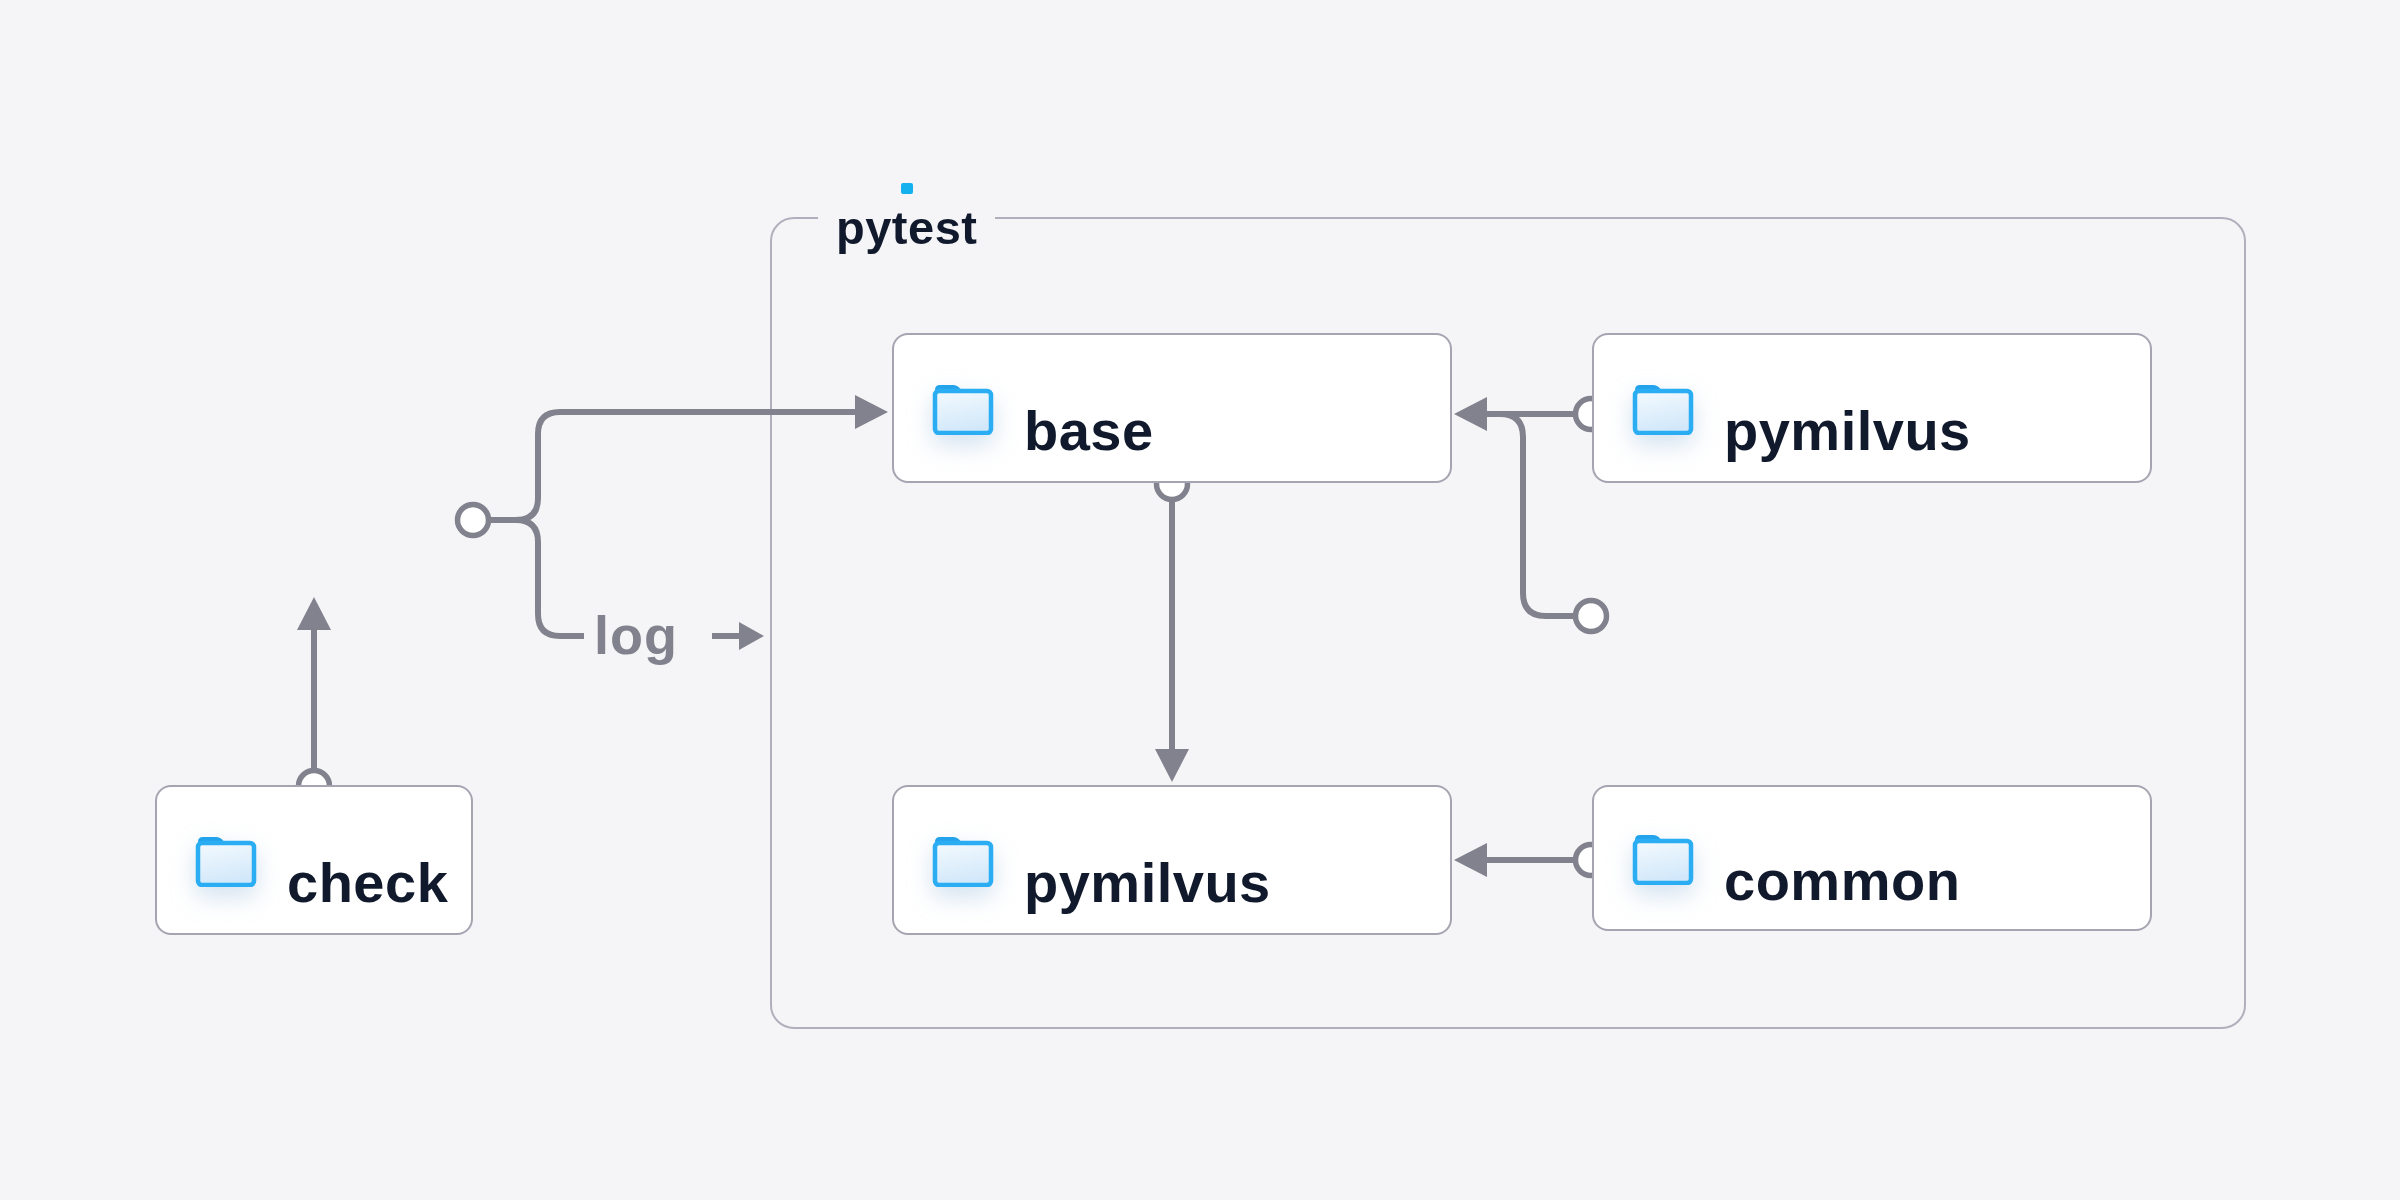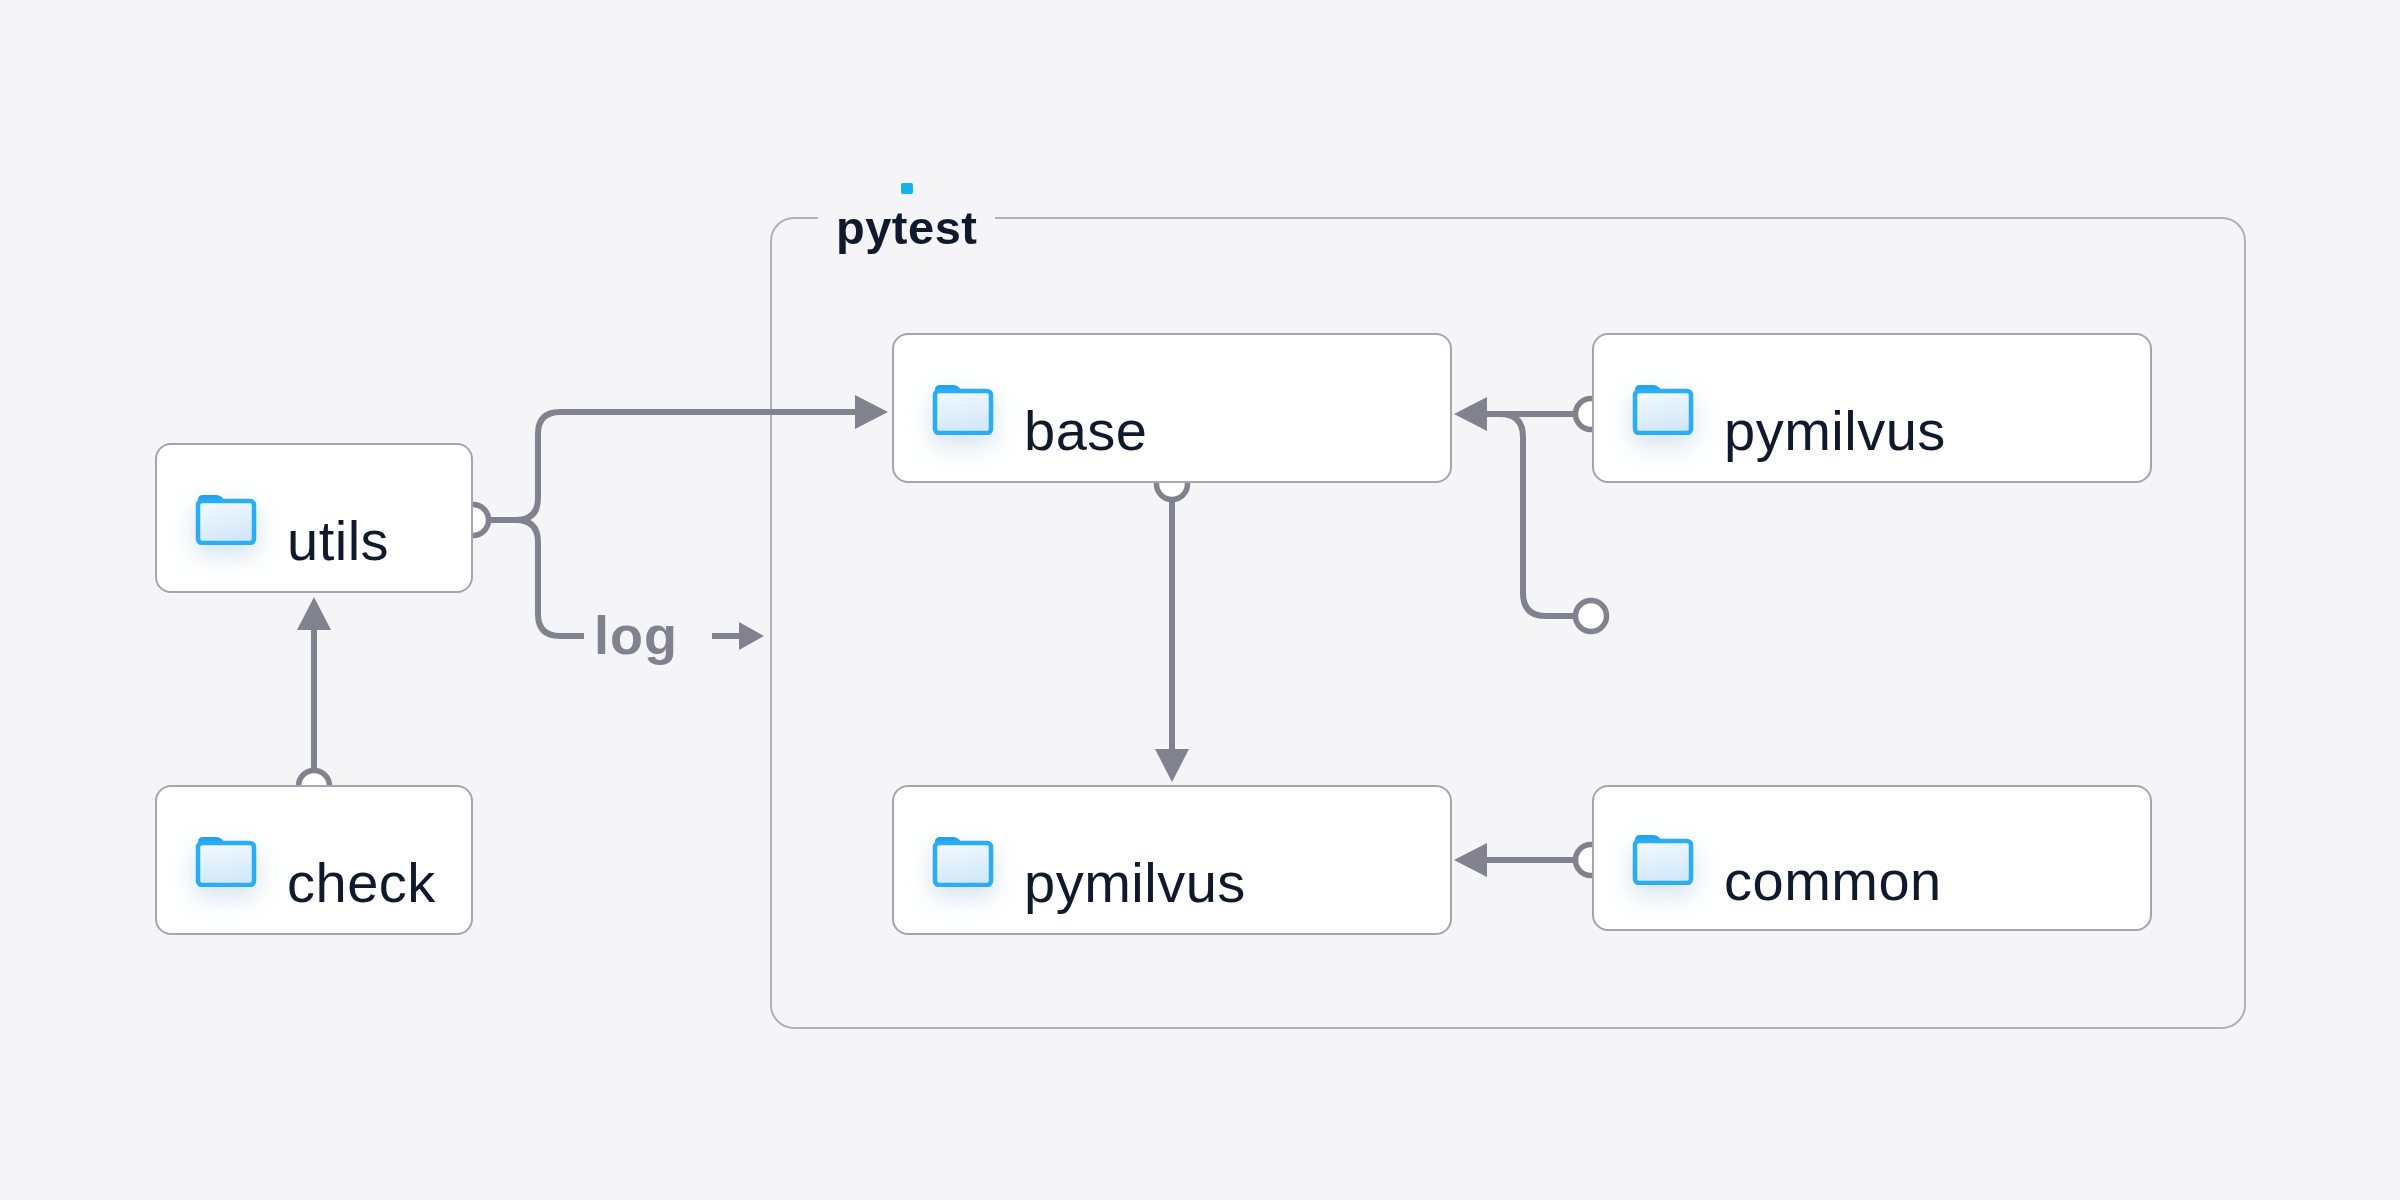--- a/index.html
+++ b/index.html
@@ -33,21 +33,21 @@
     font-size:47px;font-weight:700;color:var(--text);letter-spacing:.5px;
   }
 
   
   .node{
     position:absolute;background:#ffffff;
     border:2.5px solid var(--node-border);border-radius:16px;
     display:flex;align-items:center;padding-left:37px;gap:29px;
   }
   .node .nlabel{
-    font-size:56px;font-weight:400;color:var(--text);letter-spacing:.5px;margin-top:44px;
+    font-size:56px;font-weight:700;color:var(--text);letter-spacing:.5px;margin-top:44px;
   }
   .folder{filter:drop-shadow(0px 10px 12px rgba(110,160,205,.30));flex:0 0 auto;}
 
   .n-utils    {left:155px; top:443px; width:318px; height:150px;}
   .n-config   {left:155px; top:785px; width:318px; height:150px;}
   .n-base     {left:892px; top:333px; width:560px; height:150px;}
   .n-pymilvus {left:1592px;top:333px; width:560px; height:150px;}
   .n-check    {left:1592px;top:538px; width:560px; height:150px;}
   .n-testcases{left:892px; top:785px; width:560px; height:150px;}
   .n-common   {left:1592px;top:785px; width:560px; height:146px;text-align:center;}
@@ -110,27 +110,20 @@
     <path class="edge" d="M1577 616 L1546 616 Q1523 616 1523 593 L1523 437 Q1523 414 1500 414"></path>
     <circle class="edge-dot" cx="1591" cy="616" r="15.5"></circle>
 
     <path class="edge" d="M1575 860 L1472 860"></path>
     <path class="edge-head" d="M1454 860 L1487 843 L1487 877 Z"></path>
     <circle class="edge-dot" cx="1591" cy="860" r="15.5"></circle>
   </svg>
 
   <div class="edge-label">log</div>
 
-  <div class="node n-utils">
-    <svg class="folder" width="64" height="54" viewBox="0 0 64 54">
-      <path d="M4 18 V9 Q4 4 9 4 H22 Q26.5 4 29 7.5 L33 13 L33 18 Z" fill="#23a3ec"></path>
-      <rect x="4" y="10" width="56" height="42" rx="4" fill="url(#foldgrad)" stroke="#2badf4" stroke-width="4.5"></rect>
-    </svg>
-    <span class="nlabel">utils</span>
-  </div>
 
   <div class="node n-config">
     <svg class="folder" width="64" height="54" viewBox="0 0 64 54">
       <path d="M4 18 V9 Q4 4 9 4 H22 Q26.5 4 29 7.5 L33 13 L33 18 Z" fill="#23a3ec"></path>
       <rect x="4" y="10" width="56" height="42" rx="4" fill="url(#foldgrad)" stroke="#2badf4" stroke-width="4.5"></rect>
     </svg>
     <span class="nlabel">check</span>
   </div>
 
   <div class="node n-base">

